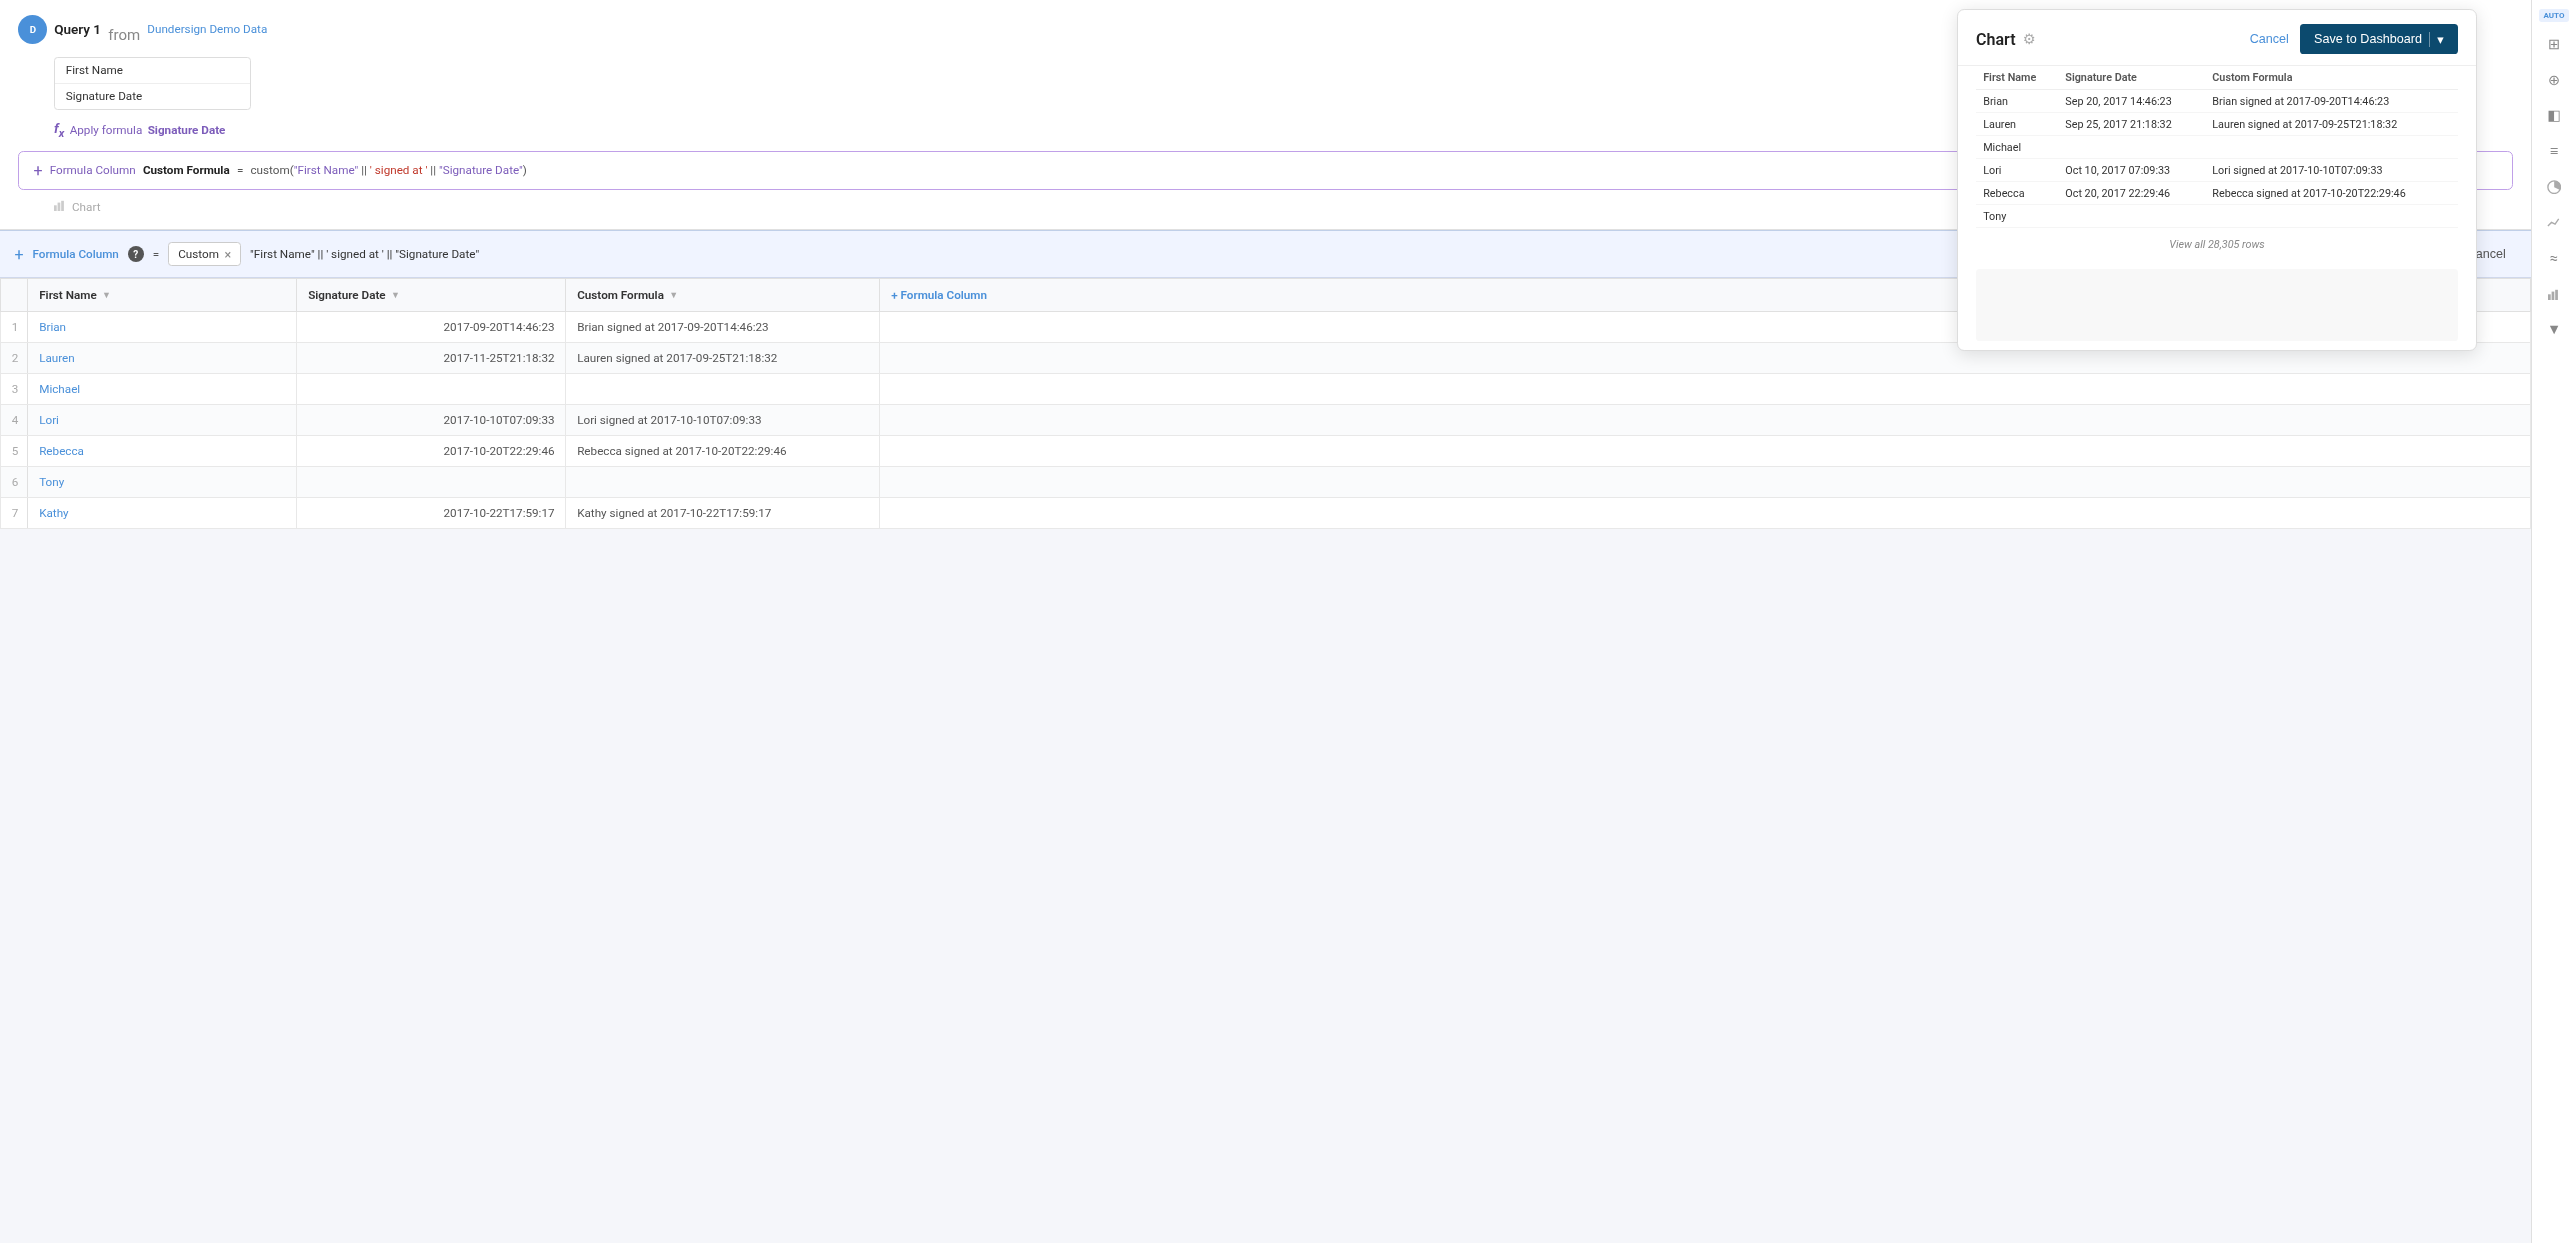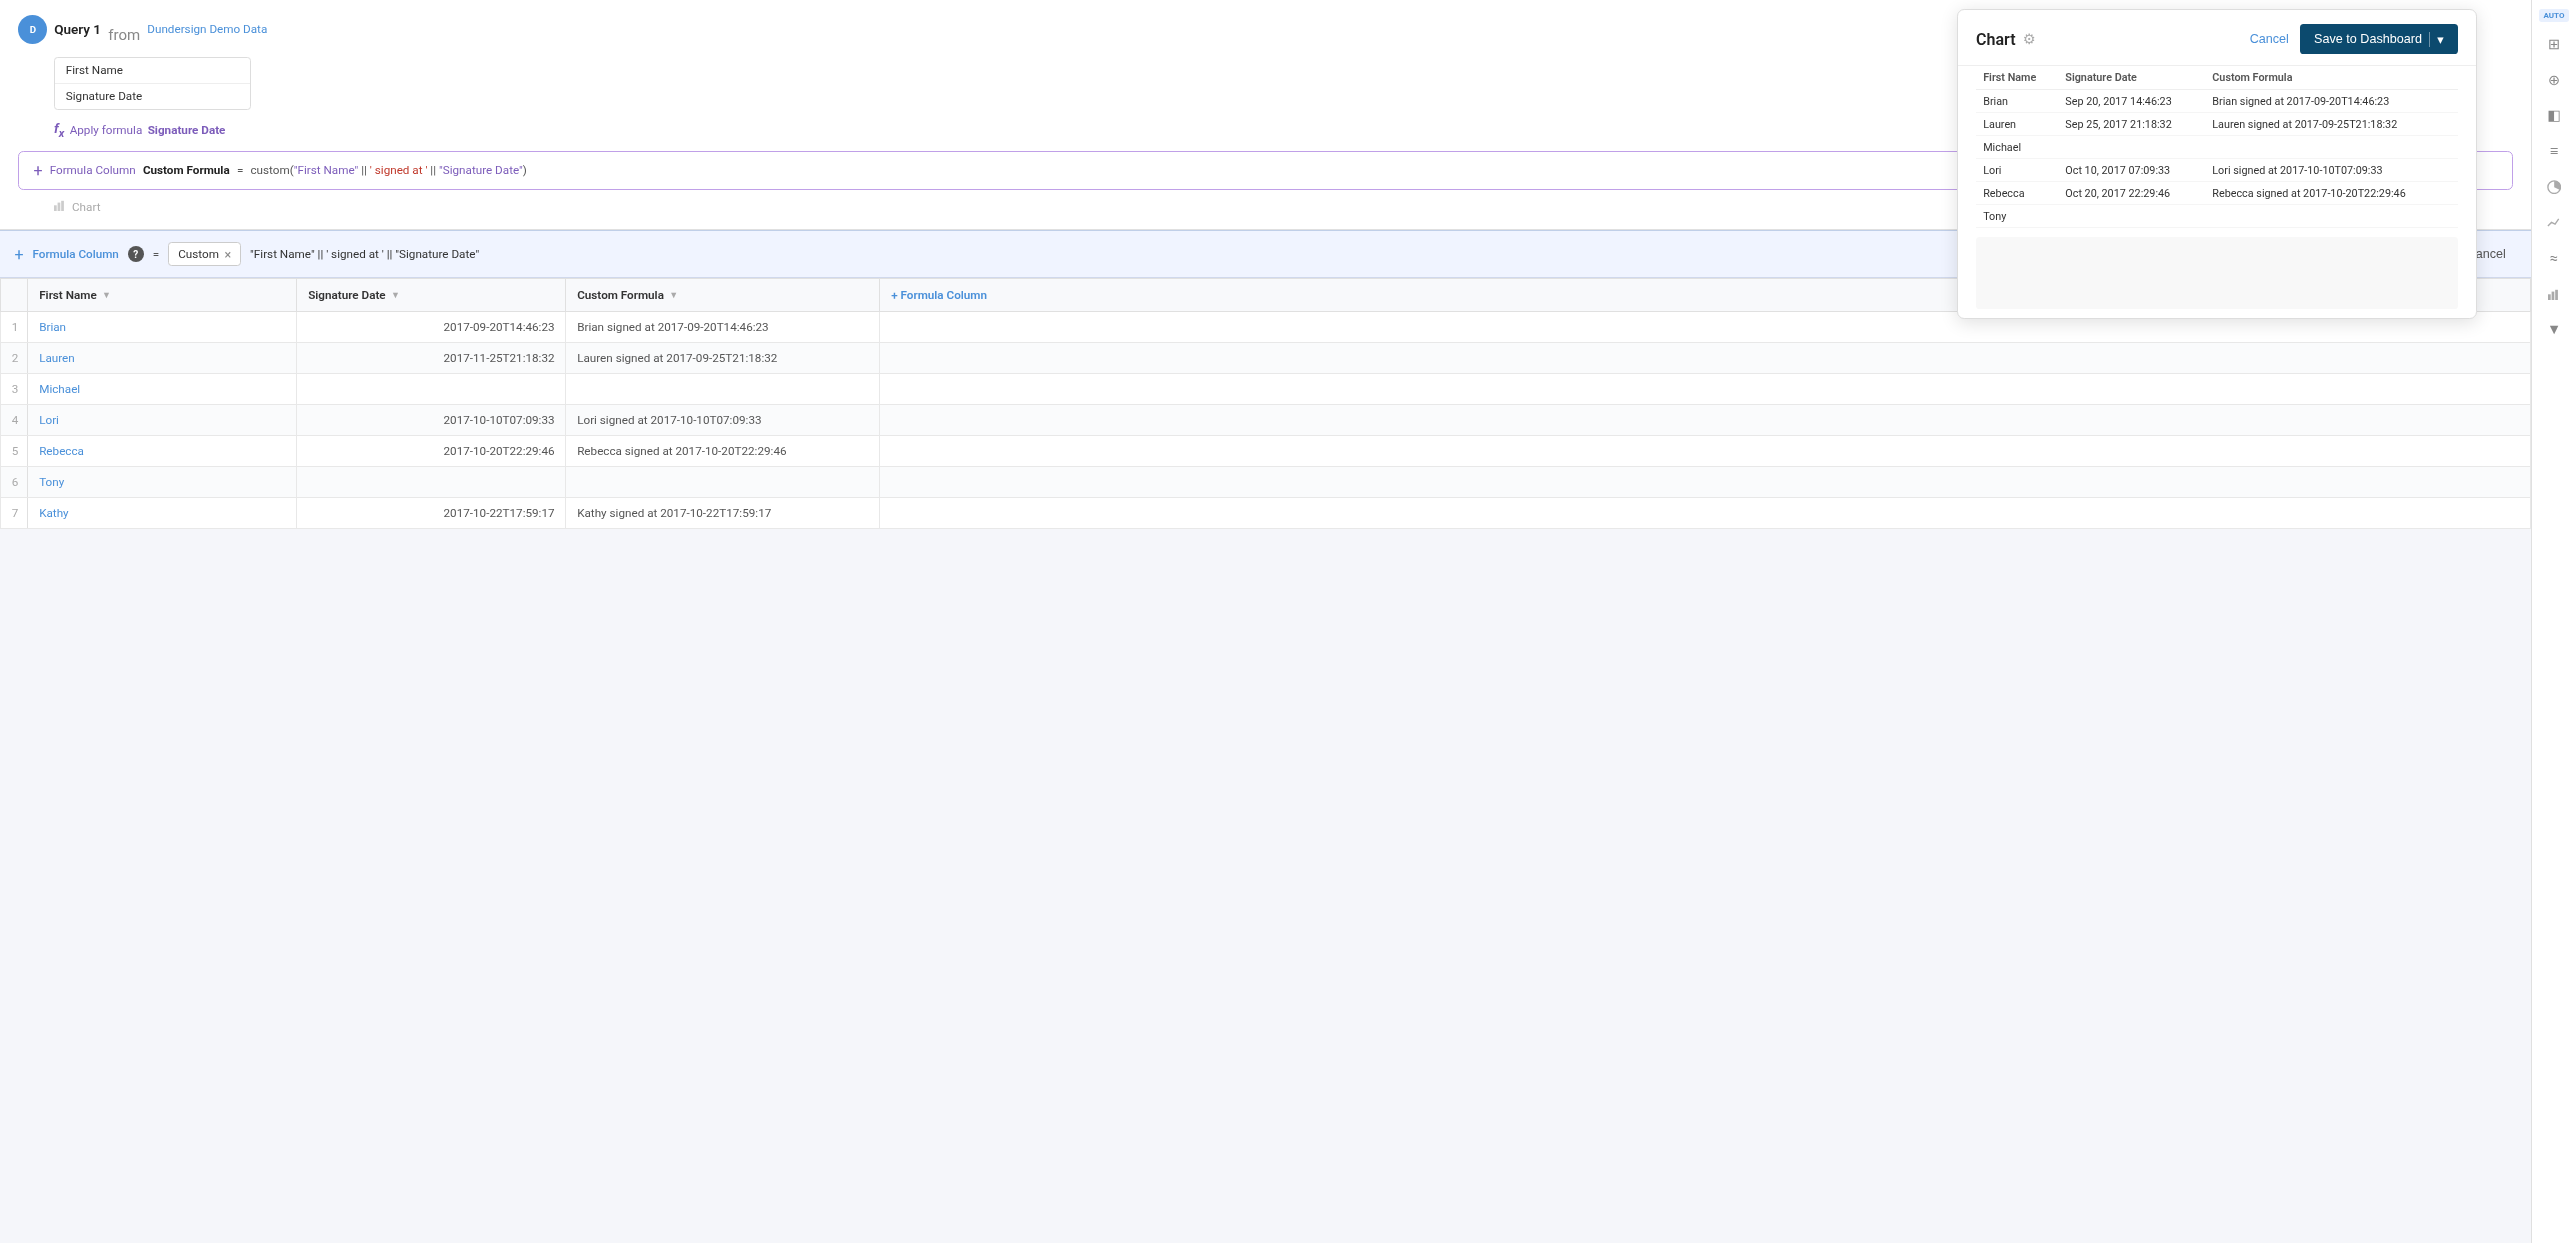--- a/index.html
+++ b/index.html
@@ -387,20 +387,23 @@
       <td>Oct 20, 2017 22:29:46</td>
       <td>Rebecca signed at 2017-10-20T22:29:46</td>
     </tr>
               <tr>
       <td>Tony</td>
       <td></td>
       <td></td>
     </tr>
             </tbody>
         </table>
+        <div class="view-all-row">
+          <span class="view-all-link">View all 28,305 rows</span>
+        </div>
       </div>
 
       <div class="chart-empty-area"></div>
     </div>
   </div>
 
   <div class="bottom-bar">
     <span class="bottom-plus">+</span>
     <span class="bottom-formula-label">Formula Column</span>
     <div class="help-icon">?</div>

